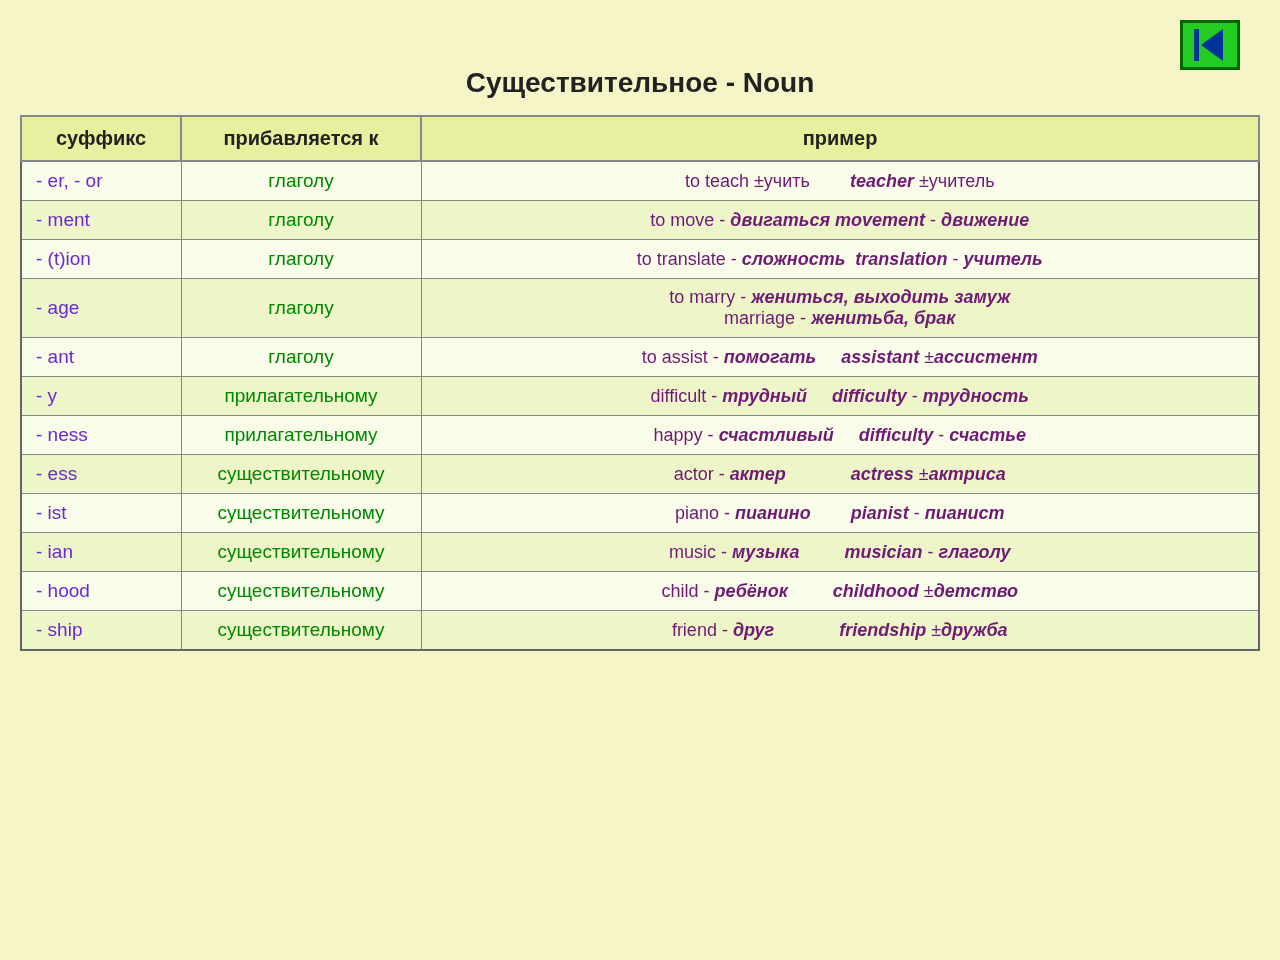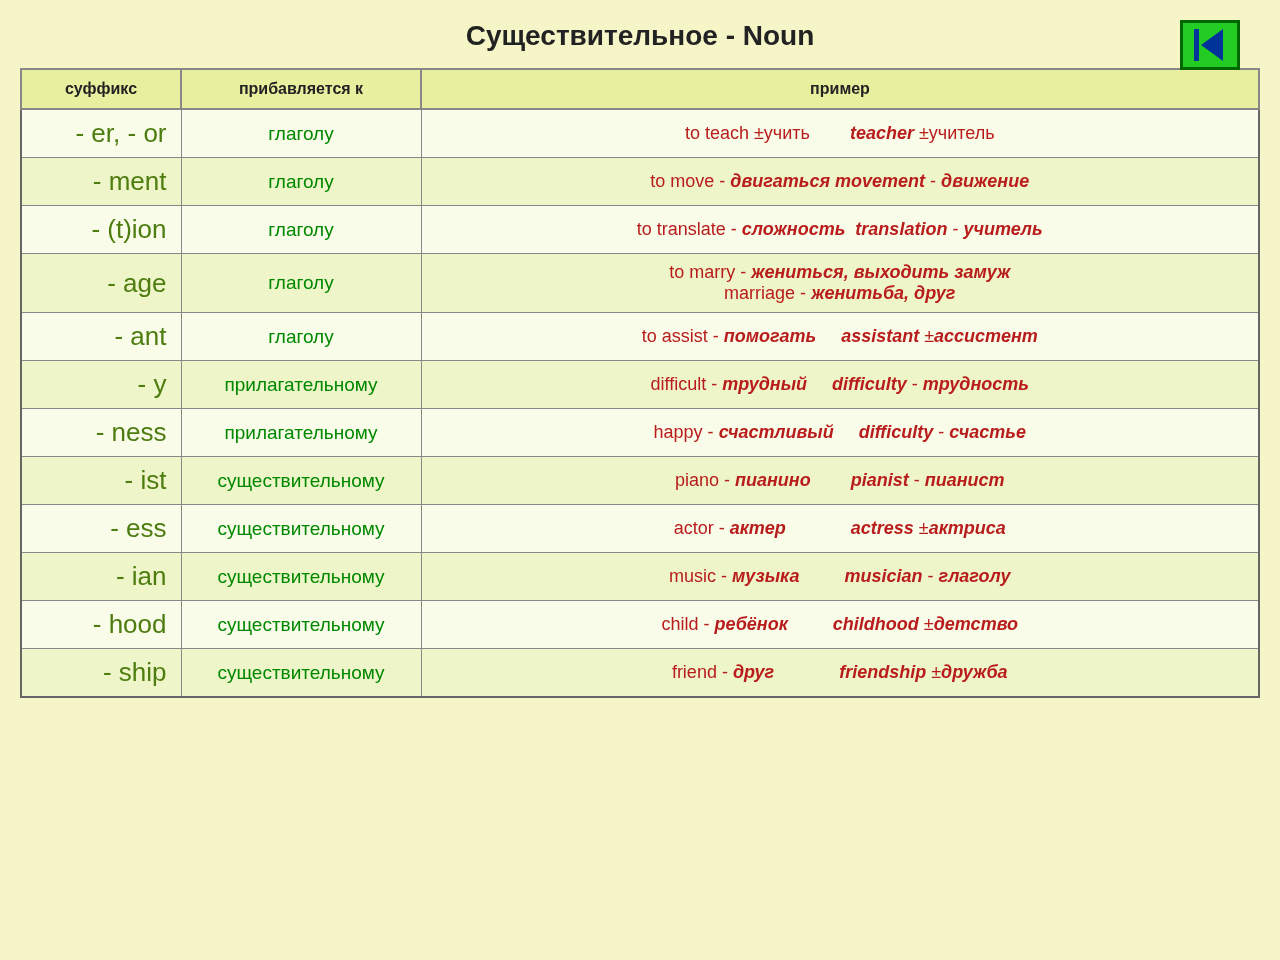--- a/index.html
+++ b/index.html
@@ -19,20 +19,21 @@
       justify-content: center;
       align-items: center;
       position: relative;
       margin-bottom: 16px;
     }
     .title {
       font-size: 28px;
       font-weight: bold;
       color: #222;
       text-align: center;
+      margin-top: 47px;
     }
     .nav-btn {
       position: absolute;
       right: 20px;
       top: 0;
       width: 60px;
       height: 50px;
       background: #22cc22;
       border: 3px solid #006600;
       display: flex;
@@ -55,50 +56,50 @@
       margin-right: 2px;
     }
     table {
       width: 100%;
       border-collapse: collapse;
       border: 2px solid #666;
     }
     th {
       background: #e8f0a0;
       color: #222;
-      font-size: 16px;
+      font-size: 20px;
       font-weight: bold;
       padding: 10px 16px;
       border: 2px solid #888;
       text-align: center;
     }
     td {
       border: 1.5px solid #888;
       padding: 8px 14px;
       vertical-align: middle;
     }
     .col-suffix {
-      text-align: right;
-      font-size: 26px;
-      color: #4d7c0f;
+      text-align: left;
+      font-size: 19px;
+      color: #6d28d9;
       width: 160px;
       background: #f0f5cc;
     }
     .col-added-to {
       text-align: center;
       font-size: 19px;
       font-weight: normal;
       color: #008800;
       width: 240px;
       background: #f0f5cc;
     }
     .col-example {
       text-align: center;
       font-size: 18px;
-      color: #b91c1c;
+      color: #701a75;
       background: #f8fae8;
     }
     tr:nth-child(even) td {
       background: #eef5c8;
     }
     tr:nth-child(odd) td {
       background: #f8fce8;
     }
   </style>
 </head>
@@ -132,46 +133,46 @@
         <td class="col-example">to move - <i><b>двигаться</b></i> <i><b>movement</b></i> - <i><b>движение</b></i></td>
       </tr>
       <tr>
         <td class="col-suffix">- (t)ion</td>
         <td class="col-added-to">глаголу</td>
         <td class="col-example">to translate - <i><b>сложность</b></i> &nbsp;<i><b>translation</b></i> - <i><b>учитель</b></i></td>
       </tr>
       <tr>
         <td class="col-suffix">- age</td>
         <td class="col-added-to">глаголу</td>
-        <td class="col-example">to marry - <i><b>жениться, выходить замуж</b></i><br>marriage - <i><b>женитьба, друг</b></i></td>
+        <td class="col-example">to marry - <i><b>жениться, выходить замуж</b></i><br>marriage - <i><b>женитьба, брак</b></i></td>
       </tr>
       <tr>
         <td class="col-suffix">- ant</td>
         <td class="col-added-to">глаголу</td>
         <td class="col-example">to assist - <i><b>помогать</b></i> &nbsp;&nbsp;&nbsp; <i><b>assistant</b></i> ±<i><b>ассистент</b></i></td>
       </tr>
       <tr>
         <td class="col-suffix">- y</td>
         <td class="col-added-to">прилагательному</td>
         <td class="col-example">difficult - <i><b>трудный</b></i> &nbsp;&nbsp;&nbsp; <i><b>difficulty</b></i> - <i><b>трудность</b></i></td>
       </tr>
       <tr>
         <td class="col-suffix">- ness</td>
         <td class="col-added-to">прилагательному</td>
         <td class="col-example">happy - <i><b>счастливый</b></i> &nbsp;&nbsp;&nbsp; <i><b>difficulty</b></i> - <i><b>счастье</b></i></td>
       </tr>
       <tr>
+        <td class="col-suffix">- ess</td>
+        <td class="col-added-to">существительному</td>
+        <td class="col-example">actor - <i><b>актер</b></i> &nbsp;&nbsp;&nbsp;&nbsp;&nbsp;&nbsp;&nbsp;&nbsp;&nbsp;&nbsp;&nbsp; <i><b>actress</b></i> ±<i><b>актриса</b></i></td>
+      </tr>
+      <tr>
         <td class="col-suffix">- ist</td>
         <td class="col-added-to">существительному</td>
         <td class="col-example">piano - <i><b>пианино</b></i> &nbsp;&nbsp;&nbsp;&nbsp;&nbsp;&nbsp; <i><b>pianist</b></i> - <i><b>пианист</b></i></td>
-      </tr>
-      <tr>
-        <td class="col-suffix">- ess</td>
-        <td class="col-added-to">существительному</td>
-        <td class="col-example">actor - <i><b>актер</b></i> &nbsp;&nbsp;&nbsp;&nbsp;&nbsp;&nbsp;&nbsp;&nbsp;&nbsp;&nbsp;&nbsp; <i><b>actress</b></i> ±<i><b>актриса</b></i></td>
       </tr>
       <tr>
         <td class="col-suffix">- ian</td>
         <td class="col-added-to">существительному</td>
         <td class="col-example">music - <i><b>музыка</b></i> &nbsp;&nbsp;&nbsp;&nbsp;&nbsp;&nbsp;&nbsp; <i><b>musician</b></i> - <i><b>глаголу</b></i></td>
       </tr>
       <tr>
         <td class="col-suffix">- hood</td>
         <td class="col-added-to">существительному</td>
         <td class="col-example">child - <i><b>ребёнок</b></i> &nbsp;&nbsp;&nbsp;&nbsp;&nbsp;&nbsp;&nbsp; <i><b>childhood</b></i> ±<i><b>детство</b></i></td>

